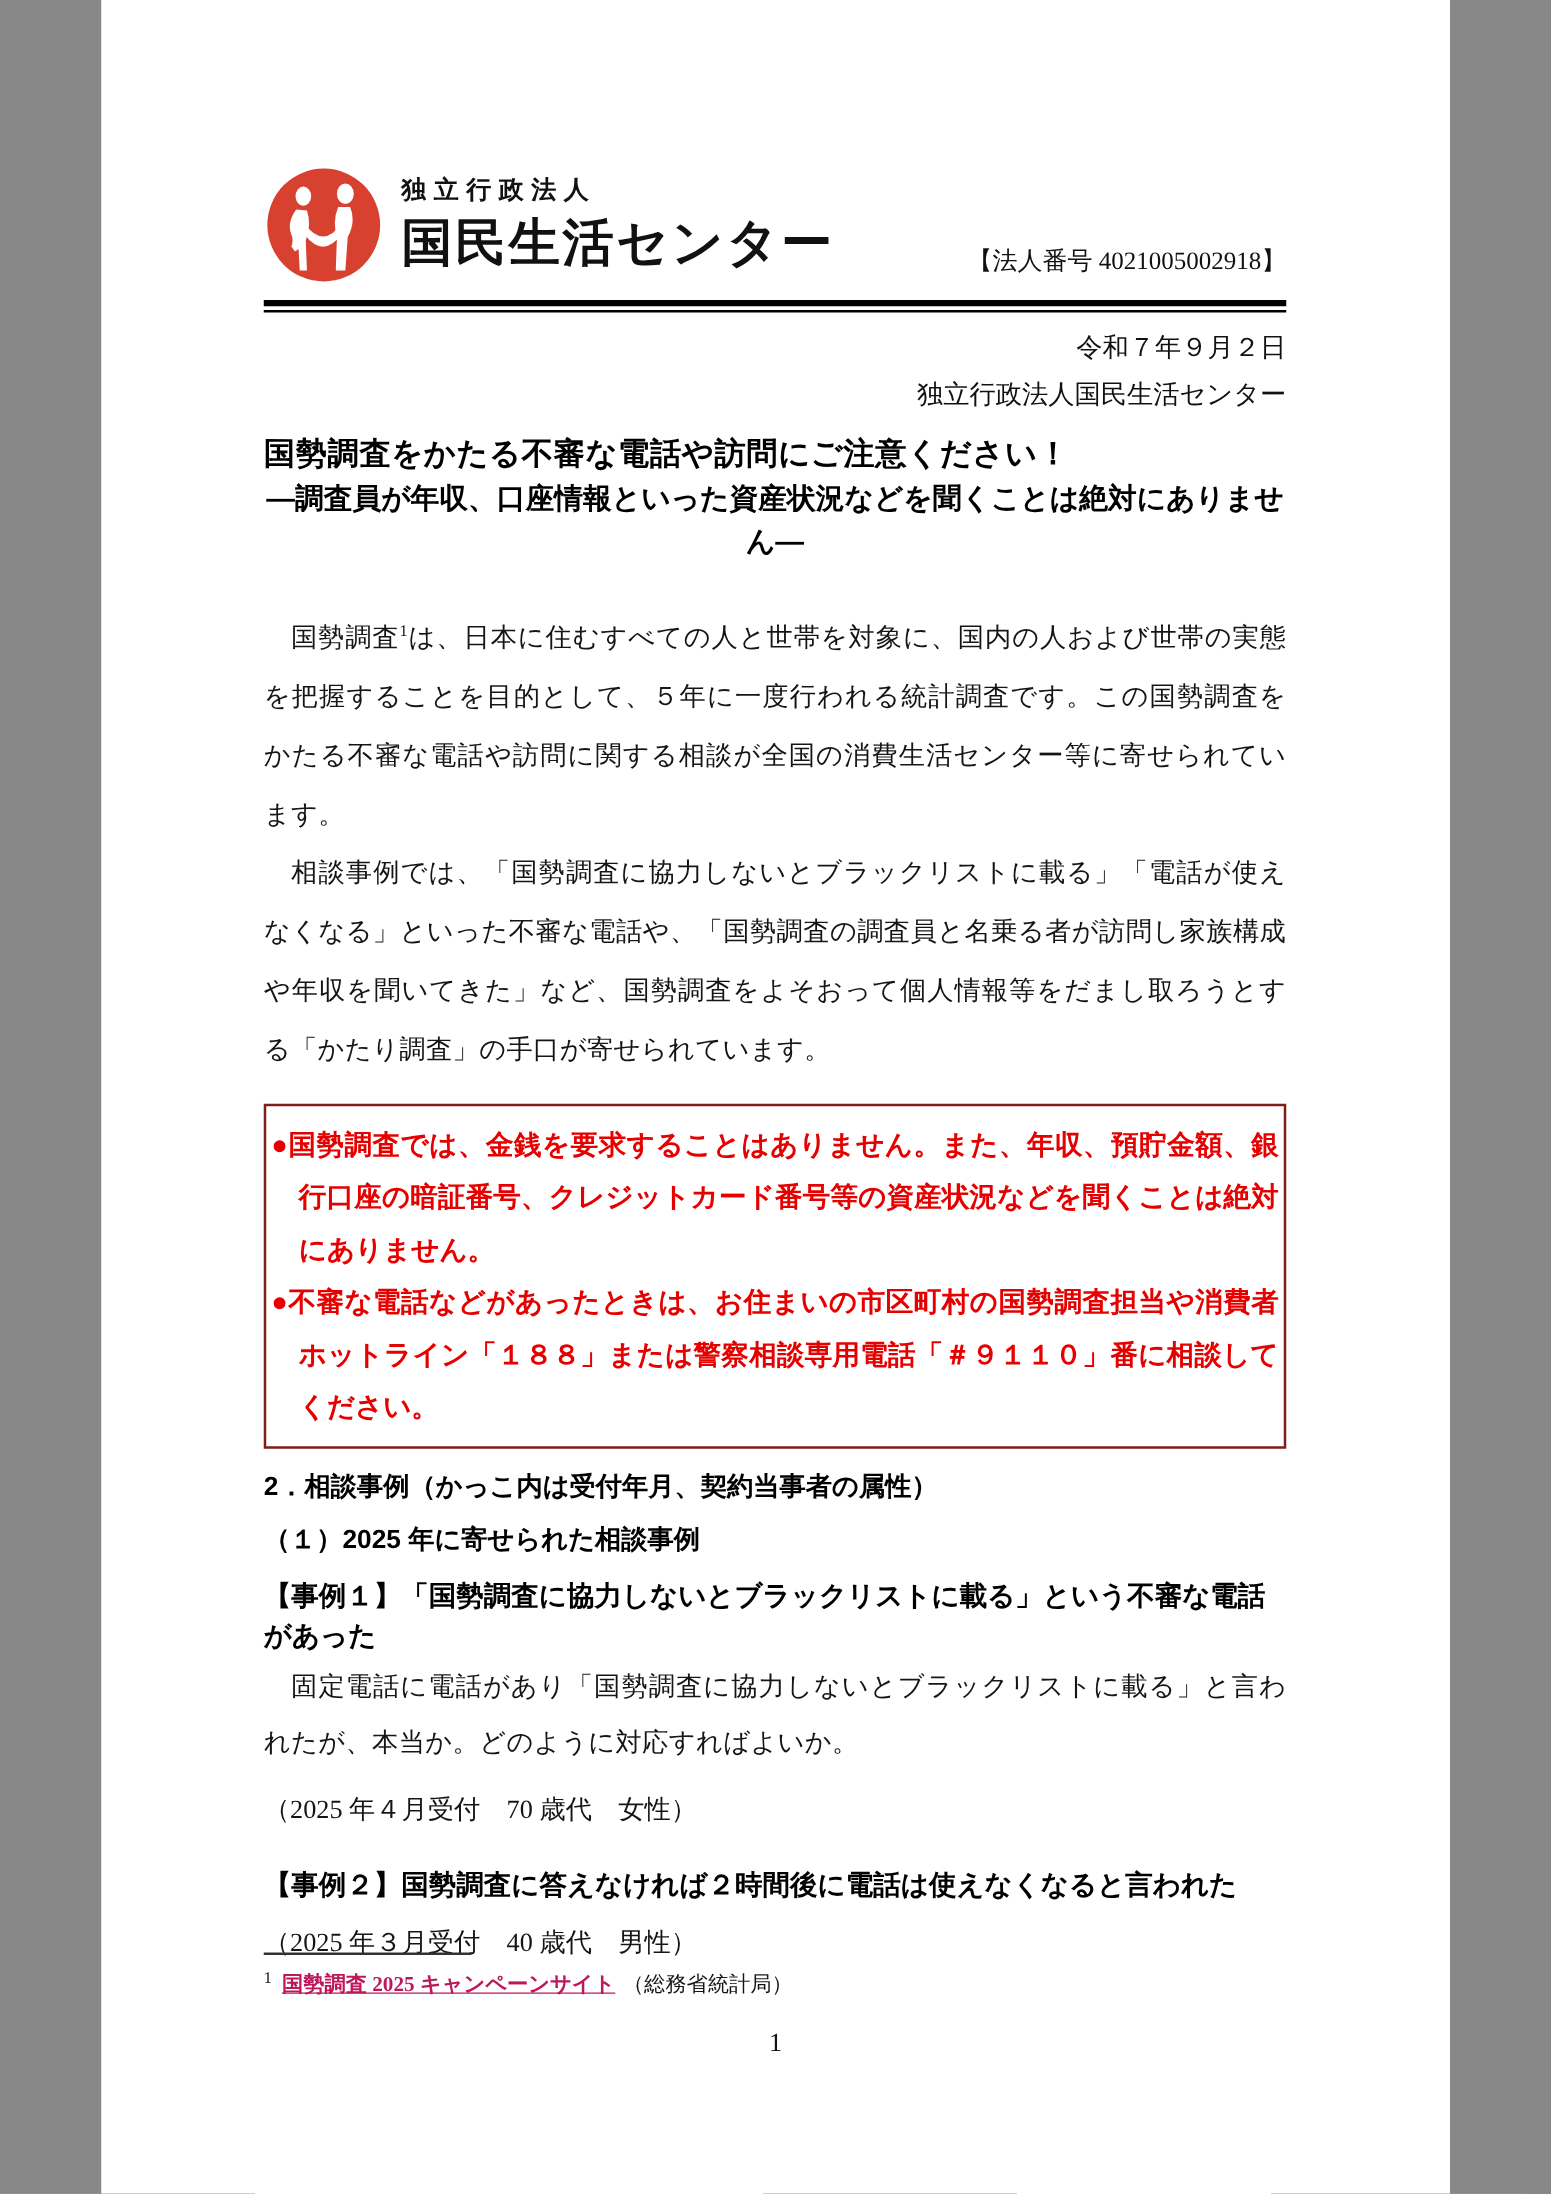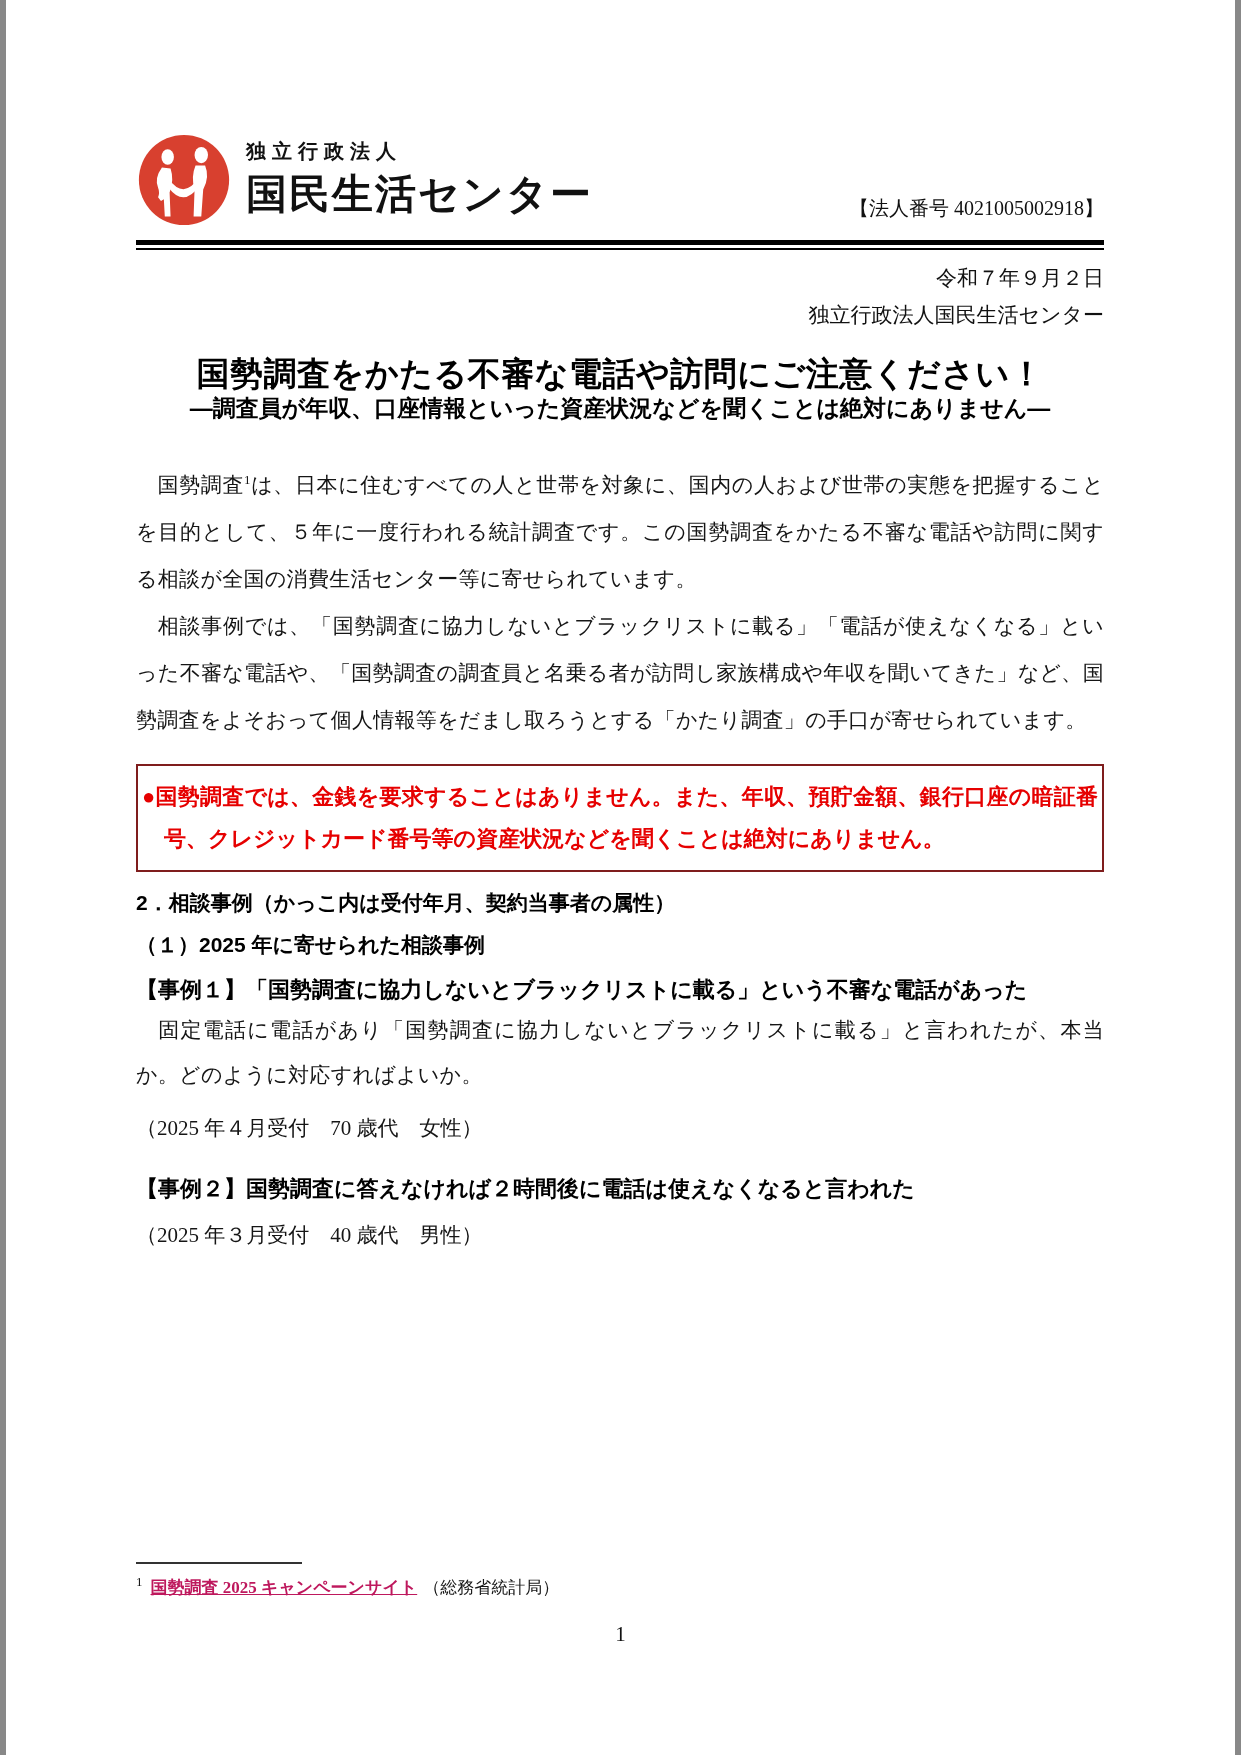--- a/index.html
+++ b/index.html
@@ -1,38 +1,38 @@
 <!DOCTYPE html>
 <html lang="ja"><head>
 <meta charset="utf-8">
 <style>
   html,body{margin:0;padding:0;background:#888;}
   .page{
-    width:1229px;height:1755px;background:#ffffff;position:relative;
+    width:1079px;height:1755px;background:#ffffff;position:relative;
     margin:0 auto;overflow:hidden;color:#111;
     font-family:"Liberation Serif","DejaVu Serif",serif;
   }
   .content{margin:0 131px 0 130px;padding-top:120px;}
 
   
   .header-row{display:flex;justify-content:space-between;align-items:flex-end;height:108px;}
   .logo-wrap{display:flex;align-items:center;gap:14px;}
   .logo-mark{width:96px;height:96px;flex:0 0 auto;}
   .logo-text .small{font-family:"Liberation Sans","DejaVu Sans",sans-serif;font-size:20px;font-weight:700;letter-spacing:6px;color:#111;}
   .logo-text .large{font-family:"Liberation Sans","DejaVu Sans",sans-serif;font-size:41px;font-weight:800;letter-spacing:2px;color:#111;margin-top:2px;}
   .corp-number{font-size:20px;color:#111;padding-bottom:6px;}
 
   .double-rule{margin-top:12px;border-top:5px solid #000;border-bottom:2px solid #000;height:3px;}
 
   .doc-type{display:inline-block;margin-top:26px;border:1px solid #555;padding:4px 10px 5px 10px;font-size:21px;}
   .right-line{text-align:right;font-size:21px;line-height:37px;}
   .date-line{margin-top:10px;}
 
-  .title-main{margin-top:22px;text-align:center;font-family:"Liberation Sans","DejaVu Sans",sans-serif;
-    font-weight:800;font-size:33px;line-height:35px;color:#000;letter-spacing:0.5px;}
+  .title-main{margin-top:12px;font-family:"Liberation Sans","DejaVu Sans",sans-serif;
+    font-weight:800;font-size:25px;line-height:35px;color:#000;letter-spacing:0.5px;}
   .title-sub{text-align:center;font-family:"Liberation Sans","DejaVu Sans",sans-serif;
     font-weight:800;font-size:23px;line-height:35px;color:#000;}
 
   .body-p{margin:0;font-size:21px;line-height:47px;text-align:justify;letter-spacing:0.3px;color:#151515;}
   .lead-block{margin-top:36px;}
   sup.fn{font-size:13px;vertical-align:super;line-height:0;}
 
   .alert-box{margin-top:20px;border:2px solid #7f1d1d;padding:10px 4px;}
   .alert-item{font-family:"Liberation Sans","DejaVu Sans",sans-serif;font-weight:700;color:#e60000;
     font-size:22px;line-height:42px;text-indent:-22px;padding-left:22px;text-align:justify;}
@@ -85,20 +85,21 @@
     <div class="title-main">国勢調査をかたる不審な電話や訪問にご注意ください！</div>
     <div class="title-sub">―調査員が年収、口座情報といった資産状況などを聞くことは絶対にありません―</div>
 
     <div class="lead-block">
       <p class="body-p"><span>　国勢調査</span><sup class="fn">1</sup><span>は、日本に住むすべての人と世帯を対象に、国内の人および世帯の実態を把握することを目的として、５年に一度行われる統計調査です。この国勢調査をかたる不審な電話や訪問に関する相談が全国の消費生活センター等に寄せられています。</span></p>
       <p class="body-p">　相談事例では、「国勢調査に協力しないとブラックリストに載る」「電話が使えなくなる」といった不審な電話や、「国勢調査の調査員と名乗る者が訪問し家族構成や年収を聞いてきた」など、国勢調査をよそおって個人情報等をだまし取ろうとする「かたり調査」の手口が寄せられています。</p>
     </div>
 
     <div class="alert-box">
       <div class="alert-item">●国勢調査では、金銭を要求することはありません。また、年収、預貯金額、銀行口座の暗証番号、クレジットカード番号等の資産状況などを聞くことは絶対にありません。</div>
+      <div class="alert-item">●不審な電話などがあったときは、お住まいの市区町村の国勢調査担当や消費者ホットライン「１８８」または警察相談専用電話「＃９１１０」番に相談してください。</div>
     </div>
 
     <div class="sec-heading">2．相談事例（かっこ内は受付年月、契約当事者の属性）</div>
     <div class="sec-subheading">（１）2025 年に寄せられた相談事例</div>
 
     <div class="case-title">【事例１】「国勢調査に協力しないとブラックリストに載る」という不審な電話があった</div>
     <p class="case-body">　固定電話に電話があり「国勢調査に協力しないとブラックリストに載る」と言われたが、本当か。どのように対応すればよいか。</p>
     <div class="case-meta">（2025 年４月受付　70 歳代　女性）</div>
 
     <div class="case-title second">【事例２】国勢調査に答えなければ２時間後に電話は使えなくなると言われた</div>

